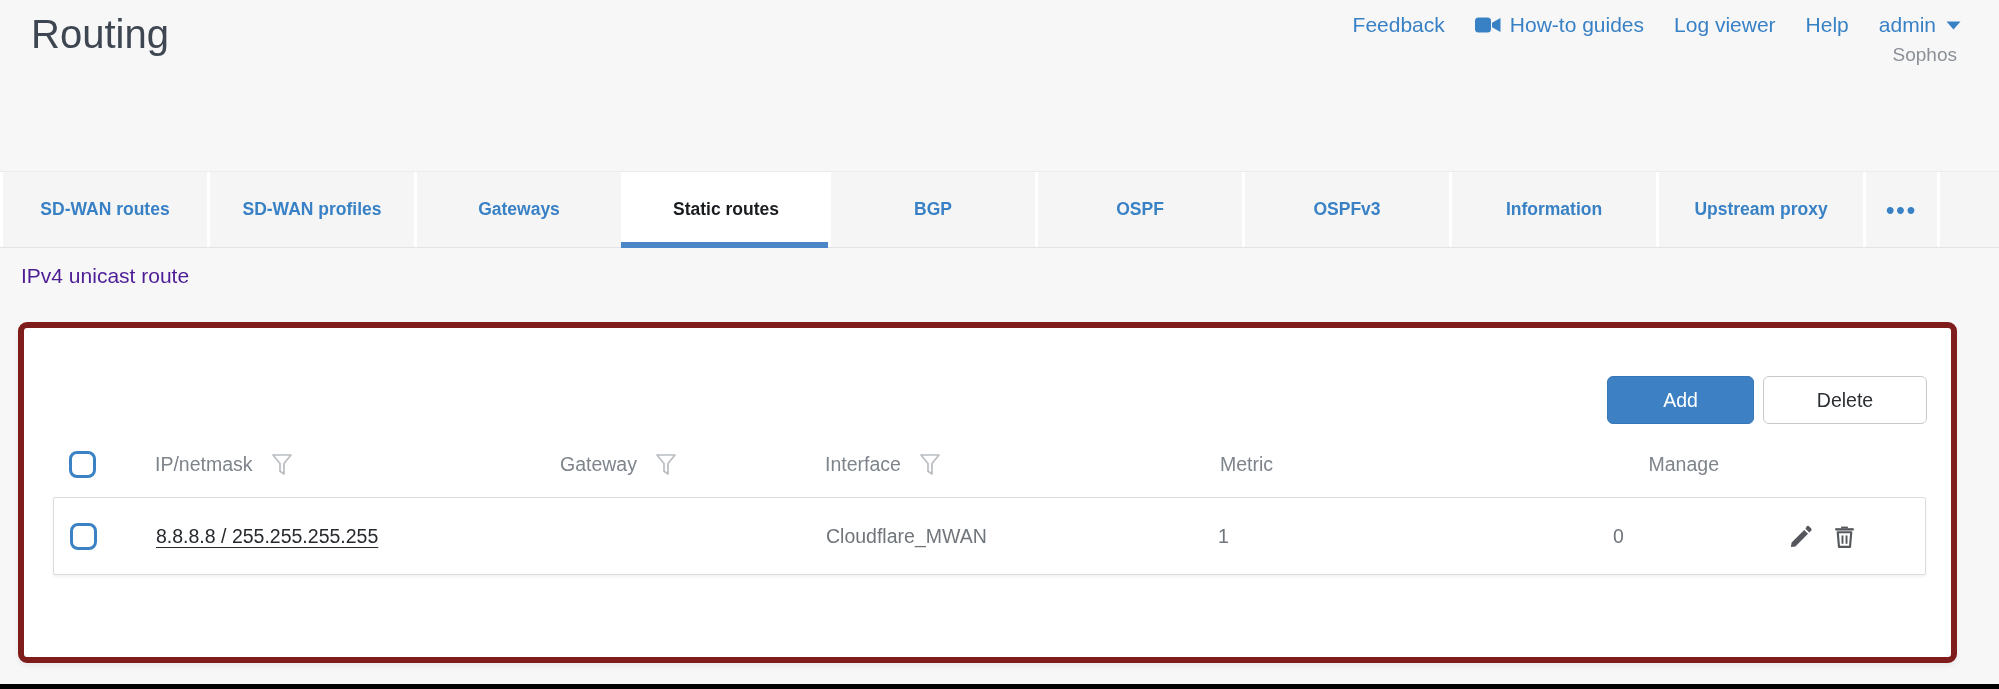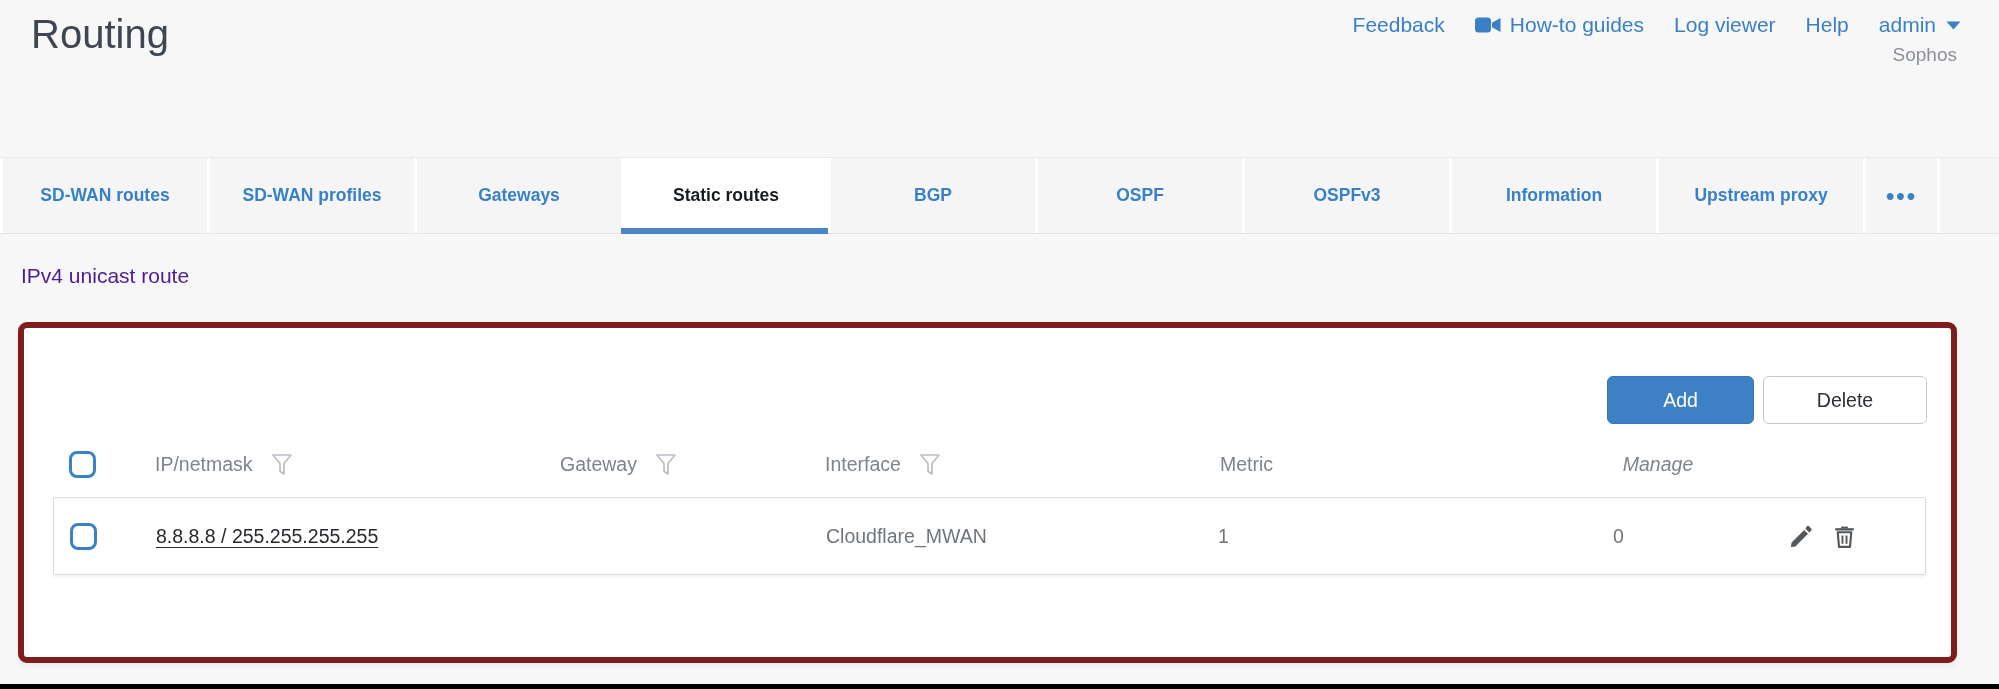--- a/index.html
+++ b/index.html
@@ -23,21 +23,21 @@
     font-size:21px; color:#3981c5;
   }
   .topnav .nav-item { display:flex; align-items:center; gap:9px; cursor:pointer; white-space:nowrap; }
   .brand-label {
     position:absolute; top:44px; right:42px;
     font-size:19px; color:#8b9097;
   }
 
   
   .tabbar {
-    position:absolute; top:157px; left:0; width:100%; height:77px;
+    position:absolute; top:171px; left:0; width:100%; height:77px;
     background:#f5f5f6;
     border-top:1px solid #ebebec;
     border-bottom:1px solid #e3e3e5;
     display:flex;
   }
   .tab {
     width:207px; height:100%;
     border-left:3px solid #ffffff;
     display:flex; align-items:center; justify-content:center;
     font-size:17.5px; font-weight:700; color:#3981c5;
@@ -200,21 +200,21 @@
         <span>Interface</span>
         <span class="filter-icon">
           <svg width="22" height="23" viewBox="0 0 22 23">
               <path d="M2 2 H20 L13 10.5 V21 L9 18.2 V10.5 Z" fill="none" stroke="#b9bdc2" stroke-width="1.7" stroke-linejoin="round"></path>
             </svg>
         </span>
       </div>
       <div class="hcell hcell-metric">
         <span>Metric</span>
       </div>
-      <div class="hcell" style="justify-content:center; padding-left:0;font-style:italic;">
+      <div class="hcell" style="justify-content:flex-end; padding-left:0;">
         <span>Manage</span>
       </div>
     </div>
 
     <div class="tgrid trow">
       <div class="cell-check">
         <div class="checkbox"></div>
       </div>
       <div class="cell cell-ip">
         <span class="route-link">8.8.8.8 / 255.255.255.255</span>

